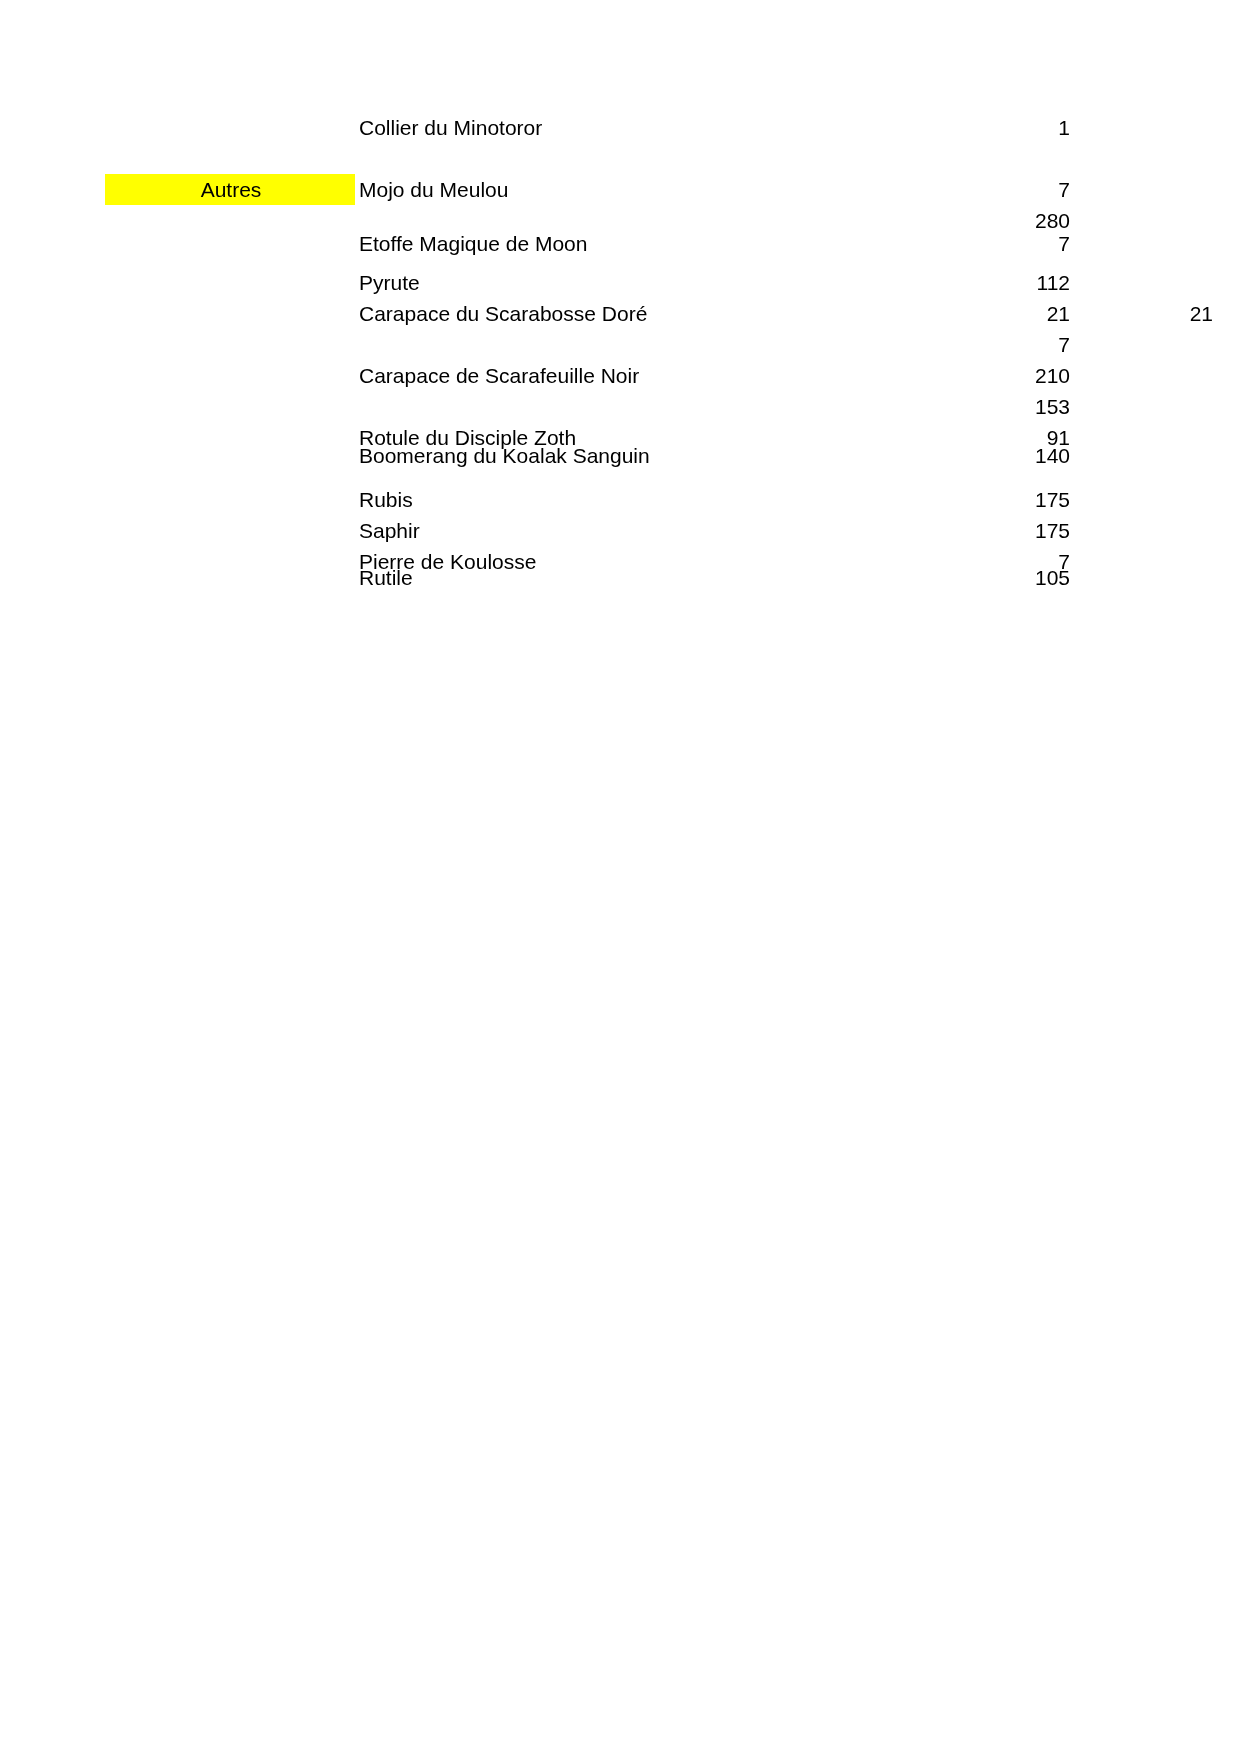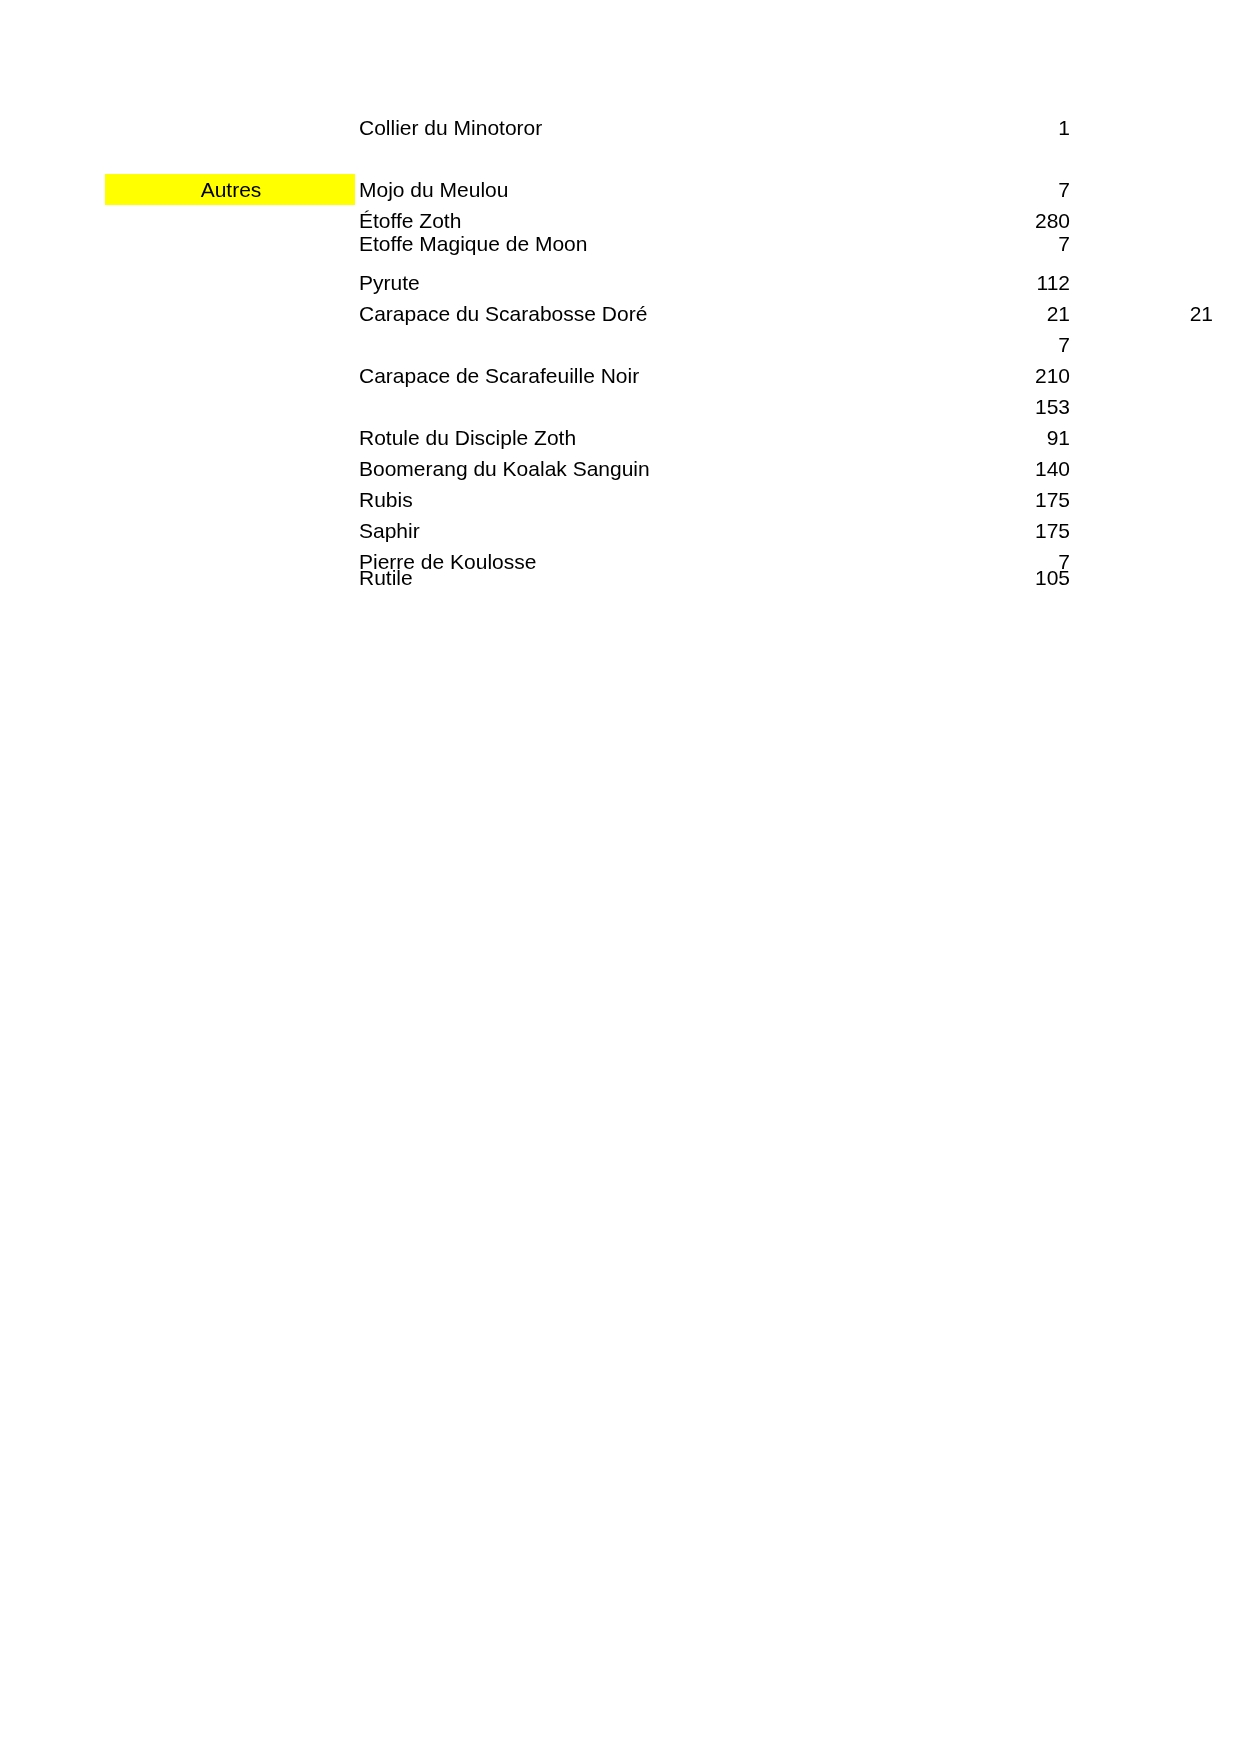--- a/index.html
+++ b/index.html
@@ -76,21 +76,20 @@
 
   <div class="row" style="top:174px;">
     <span class="cell category highlight">Autres</span>
     <span class="cell name">Mojo du Meulou</span>
     <span class="cell qty">7</span>
     <span class="cell extra"></span>
   </div>
 
   <div class="row" style="top:205px;">
     <span class="cell category"></span>
-    <span class="cell name">Étoffe Zoth</span>
     <span class="cell qty">280</span>
     <span class="cell extra"></span>
   </div>
 
   <div class="row" style="top:228px;">
     <span class="cell category"></span>
     <span class="cell name">Etoffe Magique de Moon</span>
     <span class="cell qty">7</span>
     <span class="cell extra"></span>
   </div>
@@ -128,21 +127,21 @@
     <span class="cell extra"></span>
   </div>
 
   <div class="row" style="top:422px;">
     <span class="cell category"></span>
     <span class="cell name">Rotule du Disciple Zoth</span>
     <span class="cell qty">91</span>
     <span class="cell extra"></span>
   </div>
 
-  <div class="row" style="top:453px;">
+  <div class="row" style="top:440px;">
     <span class="cell category"></span>
     <span class="cell name">Boomerang du Koalak Sanguin</span>
     <span class="cell qty">140</span>
     <span class="cell extra"></span>
   </div>
 
   <div class="row" style="top:484px;">
     <span class="cell category"></span>
     <span class="cell name">Rubis</span>
     <span class="cell qty">175</span>

